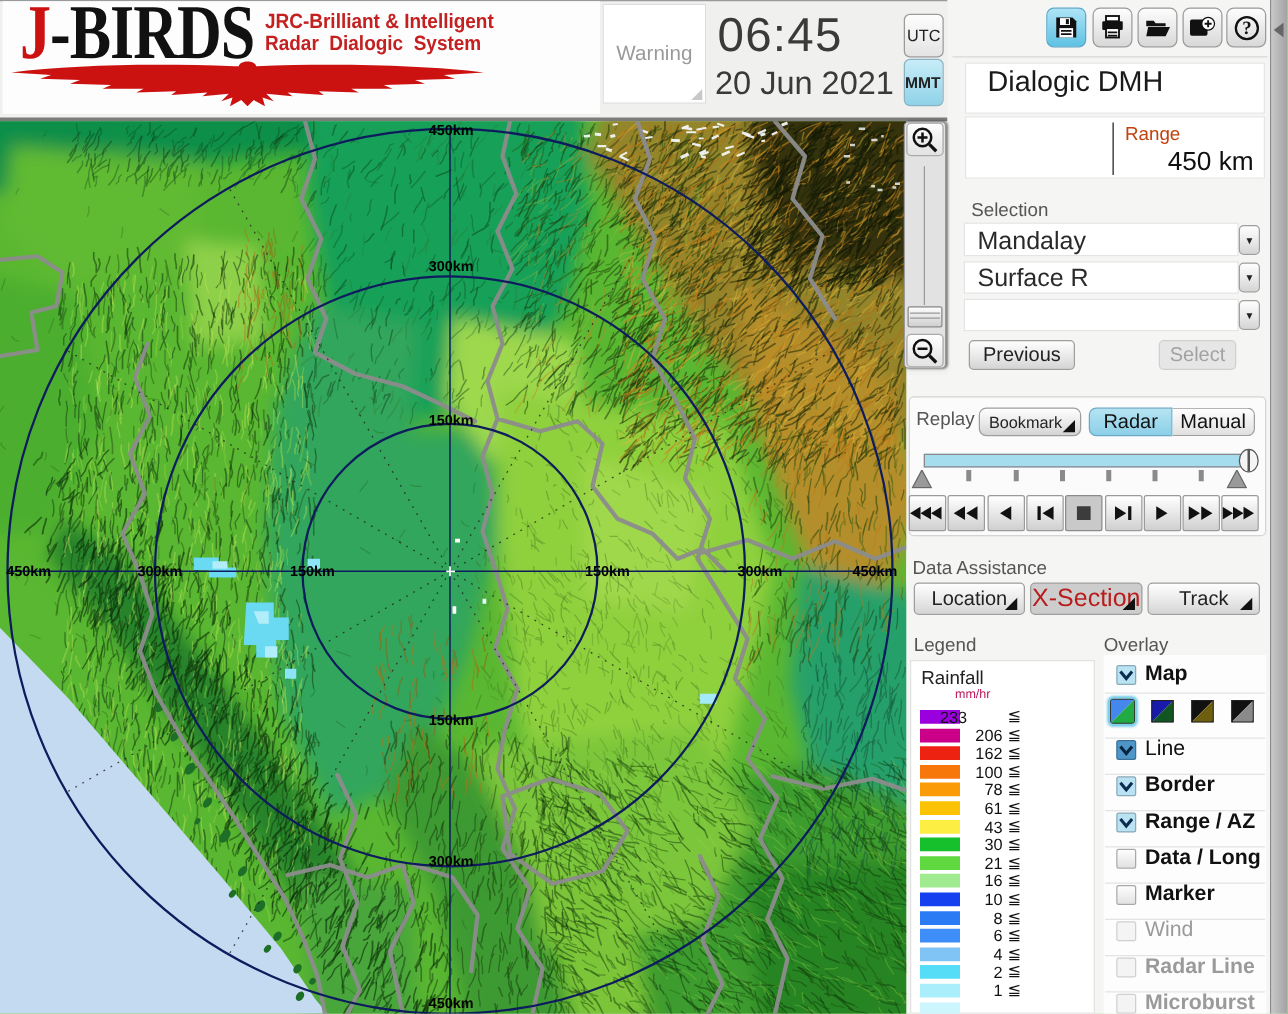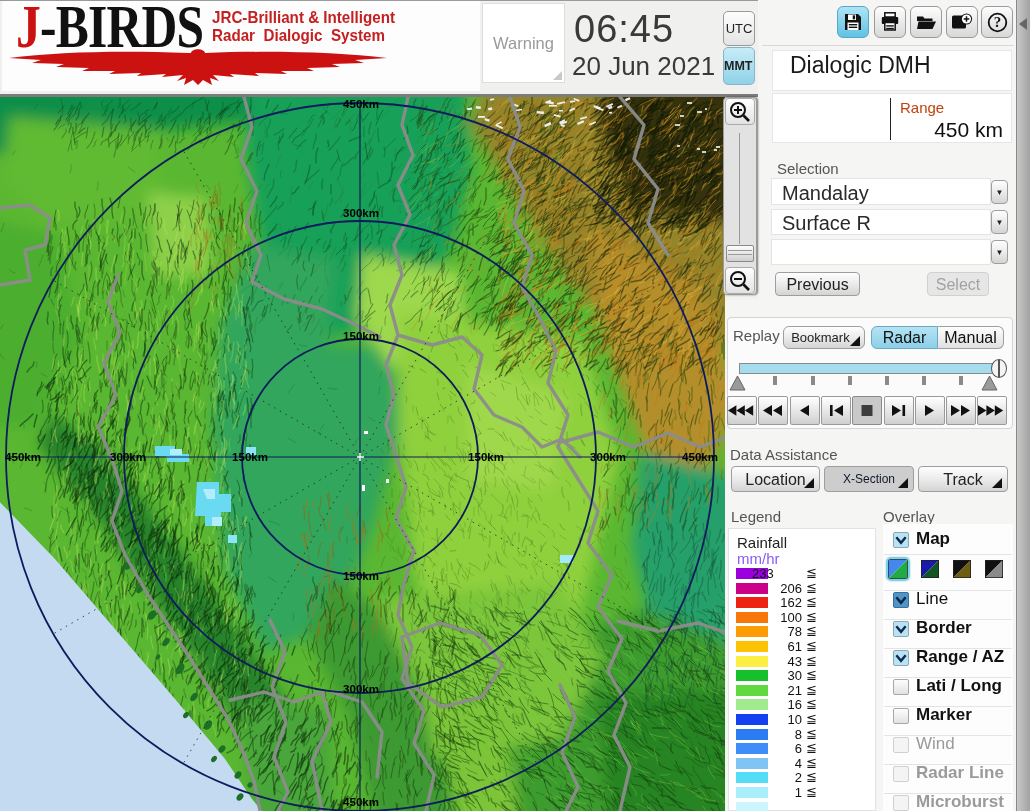--- a/index.html
+++ b/index.html
@@ -177,32 +177,32 @@
       <path d="M0,3 L9,8.5 L0,14 Z" fill="#111"></path>
       <path d="M9,3 L18,8.5 L9,14 Z" fill="#111"></path>
       <path d="M18,3 L27,8.5 L18,14 Z" fill="#111"></path>
     </svg>
   </div>
 
 <div class="lbl" style="left:730px;top:446px">Data Assistance</div>
 <div class="btn" style="left:731px;top:466px;width:89px;height:26px;line-height:25px;font-size:16px">Location<svg width="10" height="10" viewBox="0 0 10 10" style="position:absolute;right:5px;bottom:3px">
       <path d="M10,0 L10,10 L0,10 Z" fill="#111"></path>
     </svg></div>
-<div class="abs" style="left:824px;top:466px;width:90px;height:26px;background:#cdcdcd;border:1px solid #9e9e9e;border-radius:4px;text-align:center;line-height:25px;font-size:12px;color:#0f172a">X-Section<svg width="10" height="10" viewBox="0 0 10 10" style="position:absolute;right:5px;bottom:3px">
+<div class="abs" style="left:824px;top:466px;width:90px;height:26px;background:#cdcdcd;border:1px solid #9e9e9e;border-radius:4px;text-align:center;line-height:25px;font-size:20px;color:#b91c1c">X-Section<svg width="10" height="10" viewBox="0 0 10 10" style="position:absolute;right:5px;bottom:3px">
       <path d="M10,0 L10,10 L0,10 Z" fill="#111"></path>
     </svg></div>
 <div class="btn" style="left:918px;top:466px;width:90px;height:26px;line-height:25px;font-size:16px">Track<svg width="10" height="10" viewBox="0 0 10 10" style="position:absolute;right:5px;bottom:3px">
       <path d="M10,0 L10,10 L0,10 Z" fill="#111"></path>
     </svg></div>
 
 <div class="lbl" style="left:731px;top:508px">Legend</div>
 <div class="lbl" style="left:883px;top:508px">Overlay</div>
 <div class="abs" style="left:728px;top:528px;width:148px;height:283px;background:#fff;border:1px solid #e2e2e2"></div>
 <div class="abs" style="left:737px;top:534px;font-size:15px;color:#222">Rainfall</div>
-<div class="abs" style="left:737px;top:550px;font-size:15px;color:#8b5cf6">mm/hr</div>
+<div class="abs" style="left:764px;top:550px;font-size:10px;color:#be185d">mm/hr</div>
 <div style="position:absolute;left:736px;top:568px;width:32px;height:11px;background:#9a00dd"></div>
 <div style="position:absolute;left:752px;top:566px;width:50px;font-size:13px;color:#111">233</div>
 <div style="position:absolute;left:806px;top:565px;font-size:13px;color:#111">≦</div>
 <div style="position:absolute;left:736px;top:582.6px;width:32px;height:11px;background:#cc0088"></div>
 <div style="position:absolute;left:752px;top:580.6px;width:50px;text-align:right;font-size:13px;color:#111">206</div>
 <div style="position:absolute;left:806px;top:579.6px;font-size:13px;color:#111">≦</div>
 <div style="position:absolute;left:736px;top:597.2px;width:32px;height:11px;background:#ee2211"></div>
 <div style="position:absolute;left:752px;top:595.2px;width:50px;text-align:right;font-size:13px;color:#111">162</div>
 <div style="position:absolute;left:806px;top:594.2px;font-size:13px;color:#111">≦</div>
 <div style="position:absolute;left:736px;top:611.8000000000001px;width:32px;height:11px;background:#f8770a"></div>
@@ -296,21 +296,21 @@
     </svg>
   </div>
 <div style="position:absolute;left:916px;top:618px;font-size:17px;font-weight:bold;color:#111;letter-spacing:0">Border</div>
 <div style="position:absolute;left:893px;top:650px;width:16px;height:16px;background:#b9e2f2;border:1px solid #8aa8b8;border-radius:2px;display:flex;align-items:center;justify-content:center">
     <svg width="15" height="15" viewBox="0 0 15 15">
       <path d="M2.5,4 L7.5,10 L12.5,4" fill="none" stroke="#0c2c50" stroke-width="2.6"></path>
     </svg>
   </div>
 <div style="position:absolute;left:916px;top:647px;font-size:17px;font-weight:bold;color:#111;letter-spacing:0">Range / AZ</div>
 <div style="position:absolute;left:893px;top:679px;width:16px;height:16px;background:linear-gradient(#fdfdfd,#e2e2e2);border:1px solid #a8a8a8;border-radius:2px;display:flex;align-items:center;justify-content:center"></div>
-<div style="position:absolute;left:916px;top:676px;font-size:17px;font-weight:bold;color:#111;letter-spacing:0">Lati / Long</div>
+<div style="position:absolute;left:916px;top:676px;font-size:17px;font-weight:bold;color:#111;letter-spacing:0">Data / Long</div>
 <div style="position:absolute;left:893px;top:708px;width:16px;height:16px;background:linear-gradient(#fdfdfd,#e2e2e2);border:1px solid #a8a8a8;border-radius:2px;display:flex;align-items:center;justify-content:center"></div>
 <div style="position:absolute;left:916px;top:705px;font-size:17px;font-weight:bold;color:#111;letter-spacing:0">Marker</div>
 <div style="position:absolute;left:893px;top:737px;width:16px;height:16px;background:#f4f4f4;border:1px solid #d0d0d0;border-radius:2px;display:flex;align-items:center;justify-content:center"></div>
 <div style="position:absolute;left:916px;top:734px;font-size:17px;font-weight:normal;color:#9a9a9a;letter-spacing:0">Wind</div>
 <div style="position:absolute;left:893px;top:766px;width:16px;height:16px;background:#f4f4f4;border:1px solid #d0d0d0;border-radius:2px;display:flex;align-items:center;justify-content:center"></div>
 <div style="position:absolute;left:916px;top:763px;font-size:17px;font-weight:bold;color:#9a9a9a;letter-spacing:0">Radar Line</div>
 <div style="position:absolute;left:893px;top:795px;width:16px;height:16px;background:#f4f4f4;border:1px solid #d0d0d0;border-radius:2px;display:flex;align-items:center;justify-content:center"></div>
 <div style="position:absolute;left:916px;top:792px;font-size:17px;font-weight:bold;color:#9a9a9a;letter-spacing:0">Microburst</div>
 
 <svg width="725" height="714" viewBox="0 0 725 714" style="position:absolute;left:0;top:97px;display:block">

